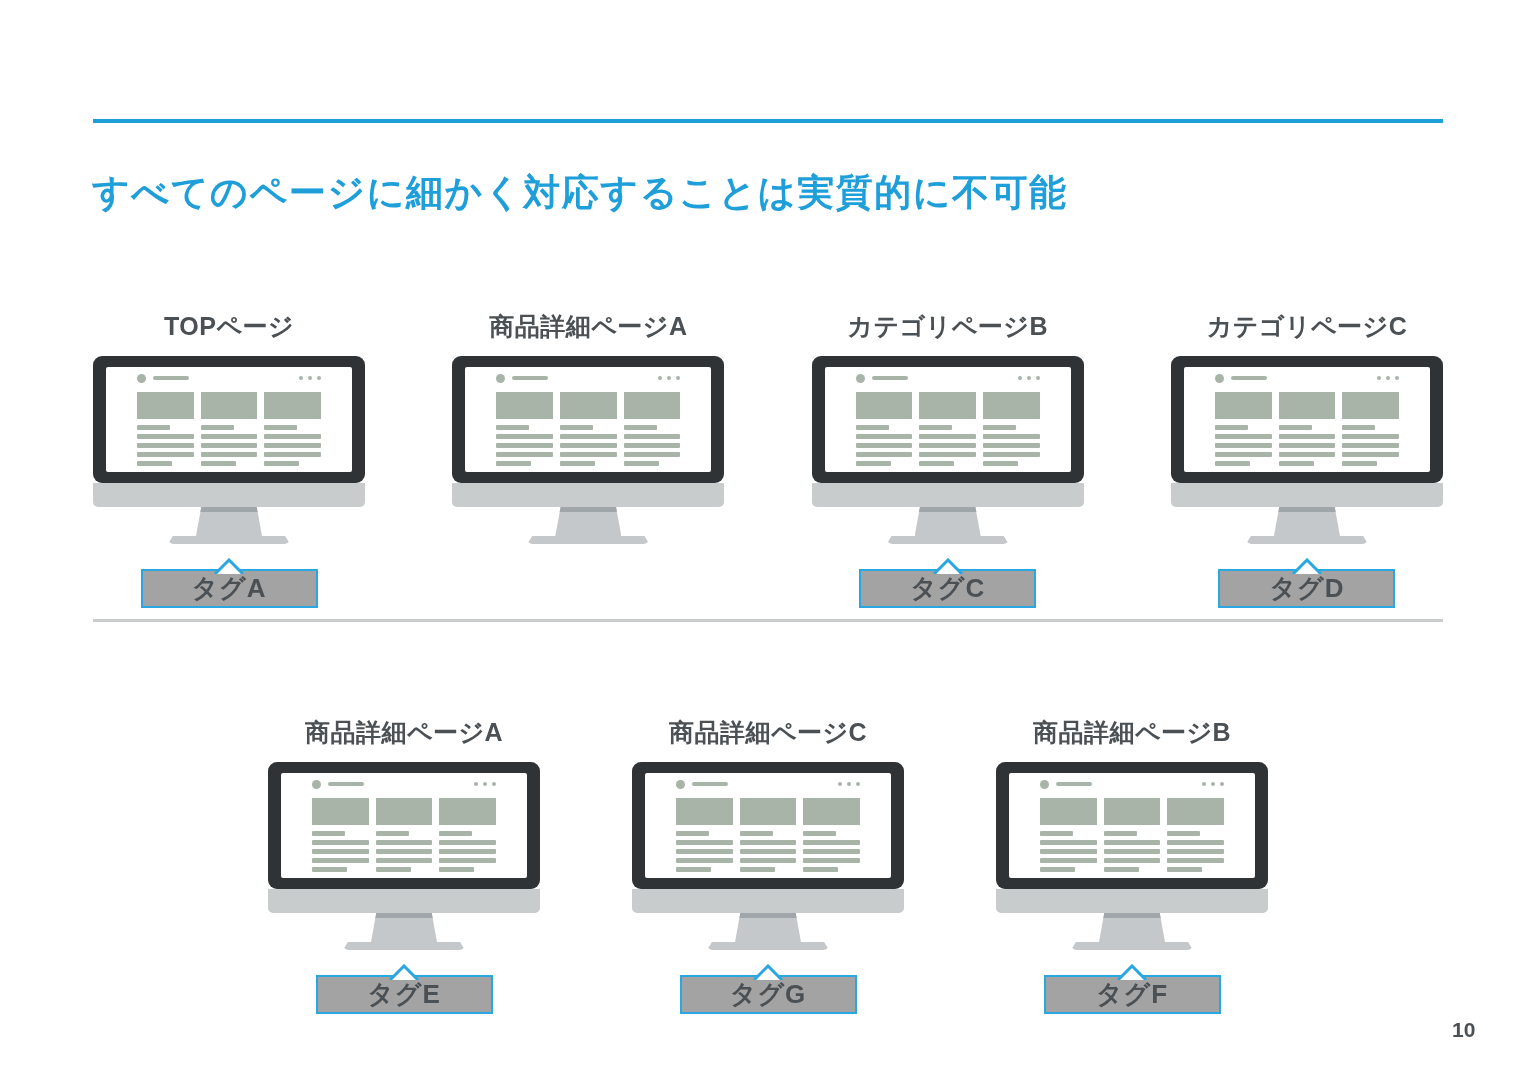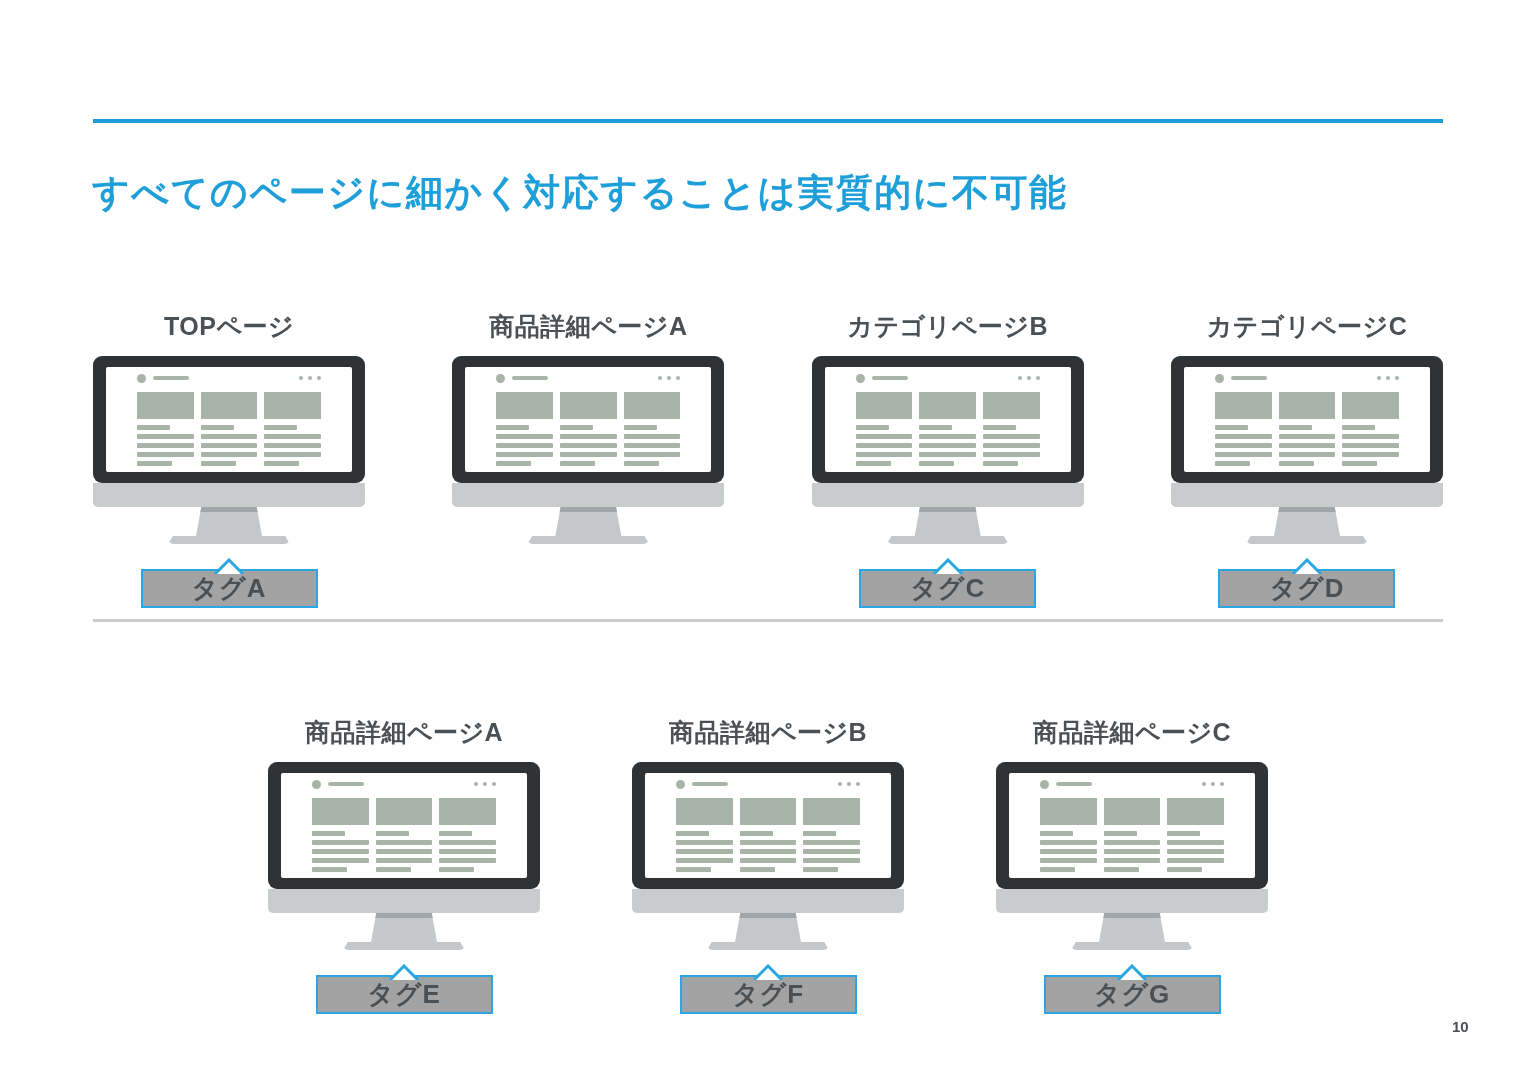--- a/index.html
+++ b/index.html
@@ -57,21 +57,21 @@
   
   .tag{position:relative;margin-top:25px;width:177px;height:39px;box-sizing:border-box;
     border:2.5px solid var(--tag-border-blue,#2aa7e0);background:#a3a3a3;
     display:flex;align-items:flex-end;justify-content:center;}
   .tag-text{font-size:26px;font-weight:bold;color:var(--text-dark,#4b5054);letter-spacing:1px;}
   .caret{position:absolute;top:-13.5px;left:50%;transform:translateX(-50%);width:32px;height:16px;line-height:0;}
   .caret-stroke{stroke:var(--tag-border-blue,#2aa7e0);}
 
   
   .divider{position:absolute;left:93px;top:619px;width:1350px;height:2.5px;background:var(--divider-gray,#c9cbcc);}
-  .page-num{position:absolute;left:1452px;top:1018px;font-size:15px;font-weight:bold;color:var(--text-dark,#4b5054);}
+  .page-num{position:absolute;left:1452px;top:1018px;font-size:21px;font-weight:bold;color:var(--text-dark,#4b5054);}
 </style>
 </head>
 <body>
 
 <div class="slide">
 
   <div class="header-rule"></div>
 
   <div class="heading">すべてのページに細かく対応することは実質的に不可能</div>
 
@@ -355,20 +355,77 @@
       <div class="tag">
         <span class="caret"><svg width="32" height="16" viewBox="0 0 32 16">
               <polygon points="2,16 16,2 30,16" fill="#ffffff"></polygon>
               <polyline points="2,16 16,2 30,16" fill="none" stroke-width="3" class="caret-stroke"></polyline>
             </svg></span>
         <span class="tag-text">タグE</span>
       </div>
     </div>
 
     <div class="page-col">
+      <div class="page-label">商品詳細ページC</div>
+      <div class="monitor">
+        <div class="frame">
+            <div class="screen">
+              <div class="screen-inner">
+          <div class="sc-head">
+                  <span class="logo-dot"></span>
+                  <span class="logo-line"></span>
+                  <span class="menu-dots">
+                    <i></i>
+                    <i></i>
+                    <i></i>
+                  </span>
+                </div>
+          <div class="cols">
+            <div class="col">
+                    <div class="ph-img"></div>
+                    <i class="bar s"></i>
+                    <i class="bar"></i>
+                    <i class="bar"></i>
+                    <i class="bar"></i>
+                    <i class="bar s2"></i>
+                  </div>
+            <div class="col">
+                    <div class="ph-img"></div>
+                    <i class="bar s"></i>
+                    <i class="bar"></i>
+                    <i class="bar"></i>
+                    <i class="bar"></i>
+                    <i class="bar s2"></i>
+                  </div>
+            <div class="col">
+                    <div class="ph-img"></div>
+                    <i class="bar s"></i>
+                    <i class="bar"></i>
+                    <i class="bar"></i>
+                    <i class="bar"></i>
+                    <i class="bar s2"></i>
+                  </div>
+          </div>
+        </div>
+            </div>
+          </div>
+        <div class="chin"></div>
+        <div class="neck"></div>
+        <div class="base"></div>
+      </div>
+      <div class="tag">
+        <span class="caret"><svg width="32" height="16" viewBox="0 0 32 16">
+              <polygon points="2,16 16,2 30,16" fill="#ffffff"></polygon>
+              <polyline points="2,16 16,2 30,16" fill="none" stroke-width="3" class="caret-stroke"></polyline>
+            </svg></span>
+        <span class="tag-text">タグG</span>
+      </div>
+    </div>
+
+    <div class="page-col">
       <div class="page-label">商品詳細ページB</div>
       <div class="monitor">
         <div class="frame">
             <div class="screen">
               <div class="screen-inner">
           <div class="sc-head">
                   <span class="logo-dot"></span>
                   <span class="logo-line"></span>
                   <span class="menu-dots">
                     <i></i>
@@ -411,74 +468,17 @@
       </div>
       <div class="tag">
         <span class="caret"><svg width="32" height="16" viewBox="0 0 32 16">
               <polygon points="2,16 16,2 30,16" fill="#ffffff"></polygon>
               <polyline points="2,16 16,2 30,16" fill="none" stroke-width="3" class="caret-stroke"></polyline>
             </svg></span>
         <span class="tag-text">タグF</span>
       </div>
     </div>
 
-    <div class="page-col">
-      <div class="page-label">商品詳細ページC</div>
-      <div class="monitor">
-        <div class="frame">
-            <div class="screen">
-              <div class="screen-inner">
-          <div class="sc-head">
-                  <span class="logo-dot"></span>
-                  <span class="logo-line"></span>
-                  <span class="menu-dots">
-                    <i></i>
-                    <i></i>
-                    <i></i>
-                  </span>
-                </div>
-          <div class="cols">
-            <div class="col">
-                    <div class="ph-img"></div>
-                    <i class="bar s"></i>
-                    <i class="bar"></i>
-                    <i class="bar"></i>
-                    <i class="bar"></i>
-                    <i class="bar s2"></i>
-                  </div>
-            <div class="col">
-                    <div class="ph-img"></div>
-                    <i class="bar s"></i>
-                    <i class="bar"></i>
-                    <i class="bar"></i>
-                    <i class="bar"></i>
-                    <i class="bar s2"></i>
-                  </div>
-            <div class="col">
-                    <div class="ph-img"></div>
-                    <i class="bar s"></i>
-                    <i class="bar"></i>
-                    <i class="bar"></i>
-                    <i class="bar"></i>
-                    <i class="bar s2"></i>
-                  </div>
-          </div>
-        </div>
-            </div>
-          </div>
-        <div class="chin"></div>
-        <div class="neck"></div>
-        <div class="base"></div>
-      </div>
-      <div class="tag">
-        <span class="caret"><svg width="32" height="16" viewBox="0 0 32 16">
-              <polygon points="2,16 16,2 30,16" fill="#ffffff"></polygon>
-              <polyline points="2,16 16,2 30,16" fill="none" stroke-width="3" class="caret-stroke"></polyline>
-            </svg></span>
-        <span class="tag-text">タグG</span>
-      </div>
-    </div>
-
   </div>
 
   <div class="page-num">10</div>
 
 </div>
 
 </body></html>

